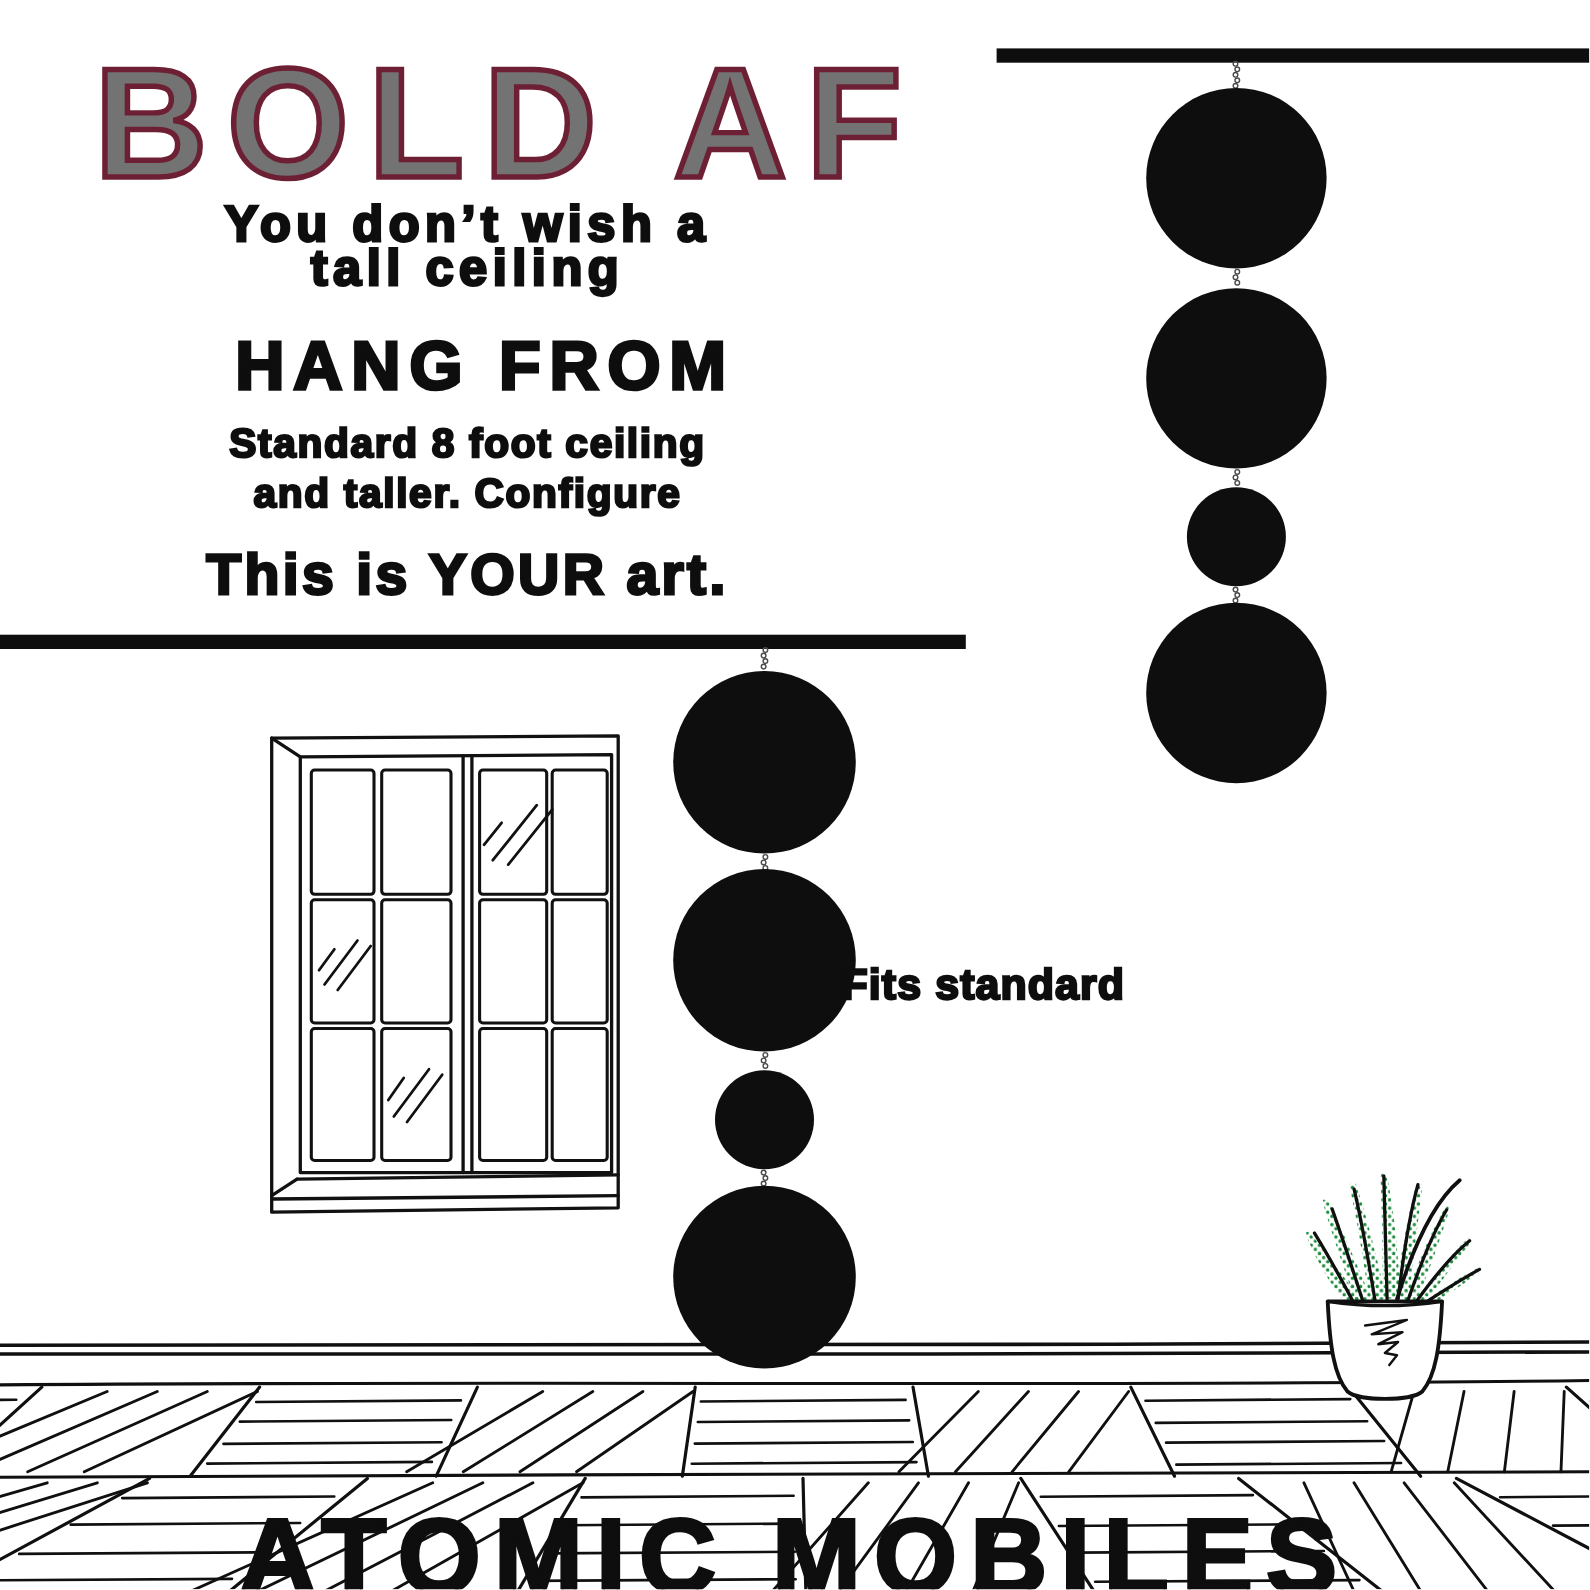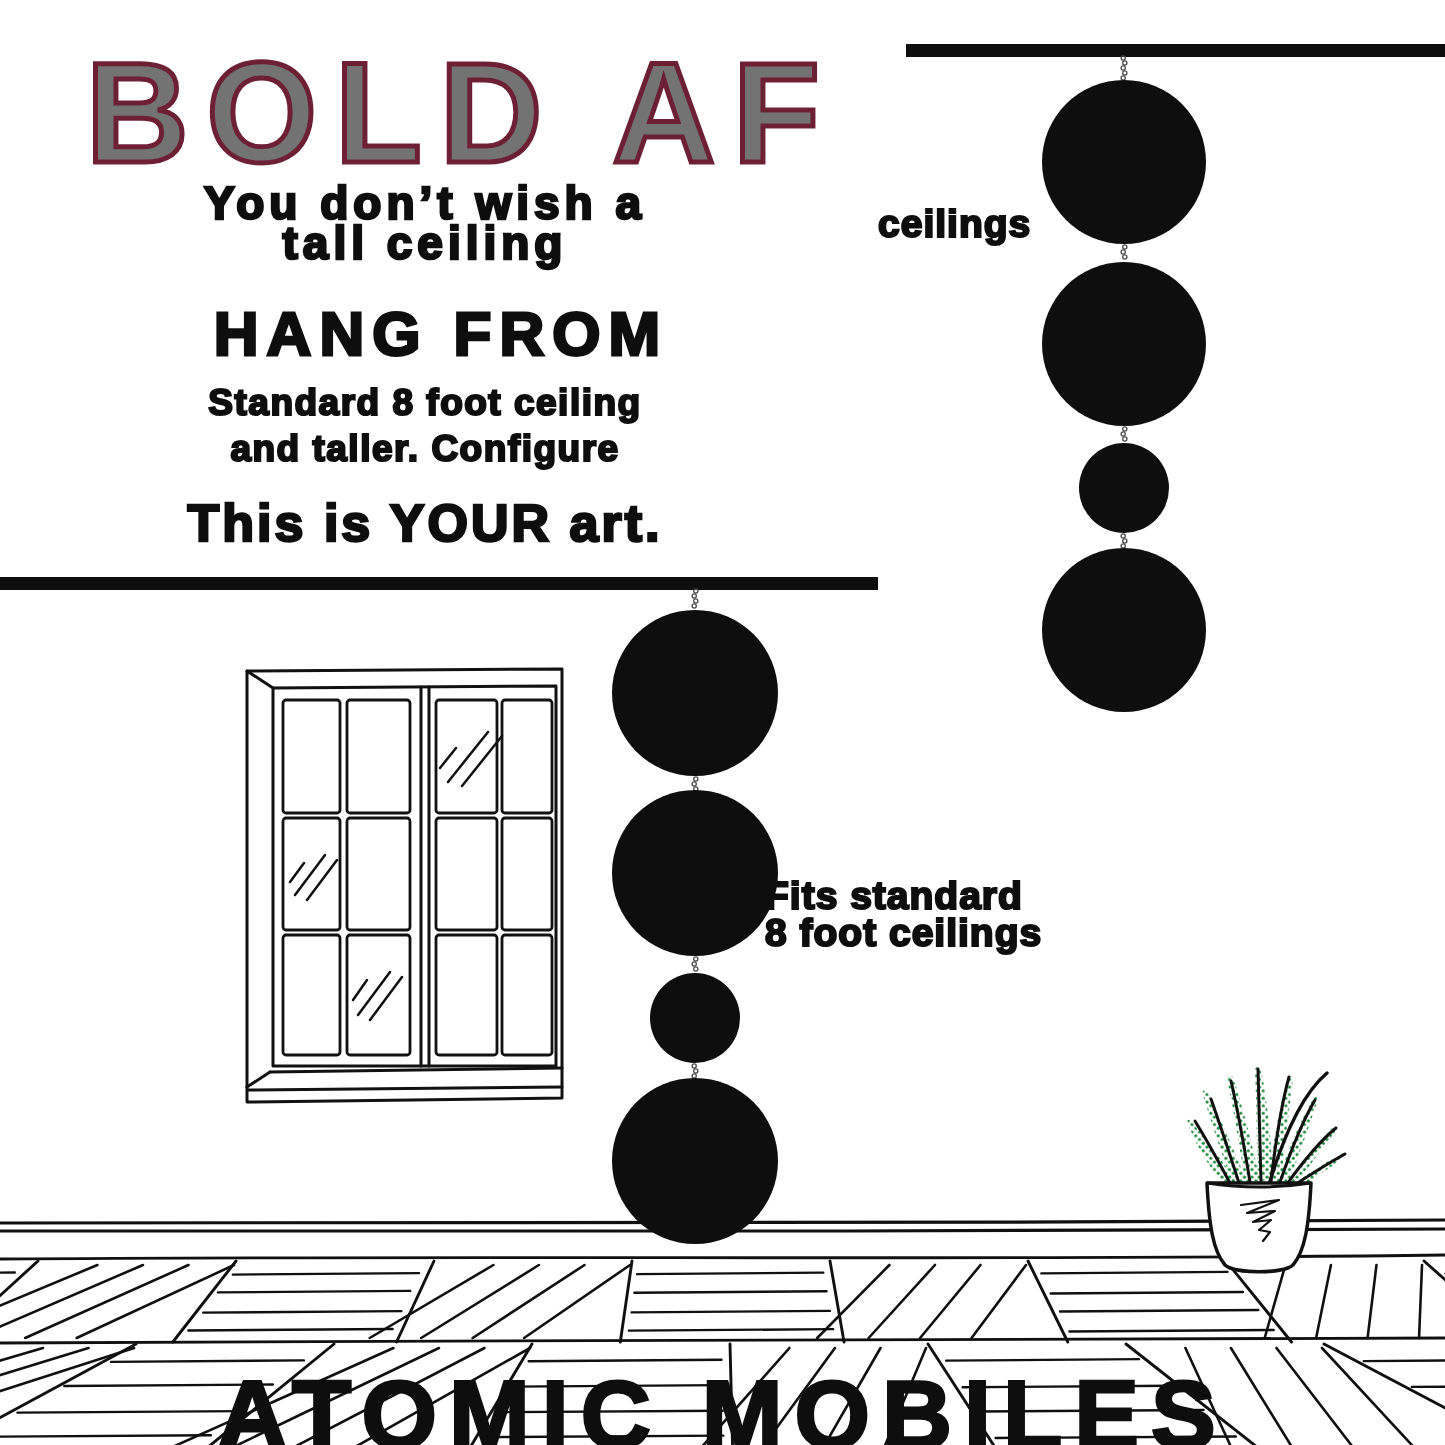--- a/index.html
+++ b/index.html
@@ -213,25 +213,23 @@
         <circle cx="695.8" cy="969" r="2.1" fill="none" stroke="#4a4a4a" stroke-width="1.3"></circle>
         <circle cx="695" cy="1018" r="45" fill="#0e0e0e"></circle>
         <circle cx="694.2" cy="1066" r="2.1" fill="none" stroke="#4a4a4a" stroke-width="1.3"></circle>
         <circle cx="695.8" cy="1071" r="2.1" fill="none" stroke="#4a4a4a" stroke-width="1.3"></circle>
         <circle cx="694.2" cy="1076" r="2.1" fill="none" stroke="#4a4a4a" stroke-width="1.3"></circle>
         <circle cx="695" cy="1161" r="83" fill="#0e0e0e"></circle>
       </g>
   </svg>
 
   <div class="callout callout-tall">
-    <div>ceilings</div>
   </div>
   <div class="callout callout-standard">
     <div>Fits standard</div>
-    <div>8 foot ceilings</div>
   </div>
 
   <svg class="abs" style="left:240px;top:660px" width="330" height="450" viewBox="0 0 330 450">
     <g stroke="#111" stroke-width="3" fill="none" stroke-linecap="round" stroke-linejoin="round">
 
       <path d="M7,11 L322,9 L322,438 L7,442 Z"></path>
       <path d="M7,11 L33,28"></path>
       <path d="M7,427 L30,412"></path>
 
       <path d="M33,28 L316,26 L316,406 L33,406 Z"></path>

